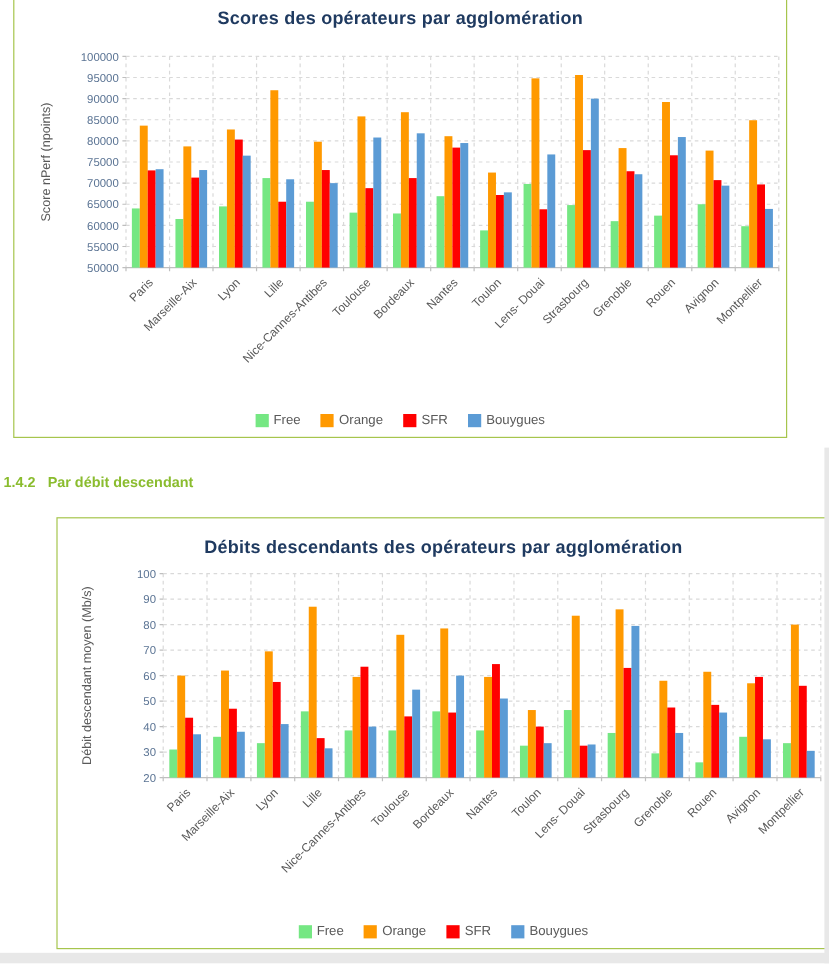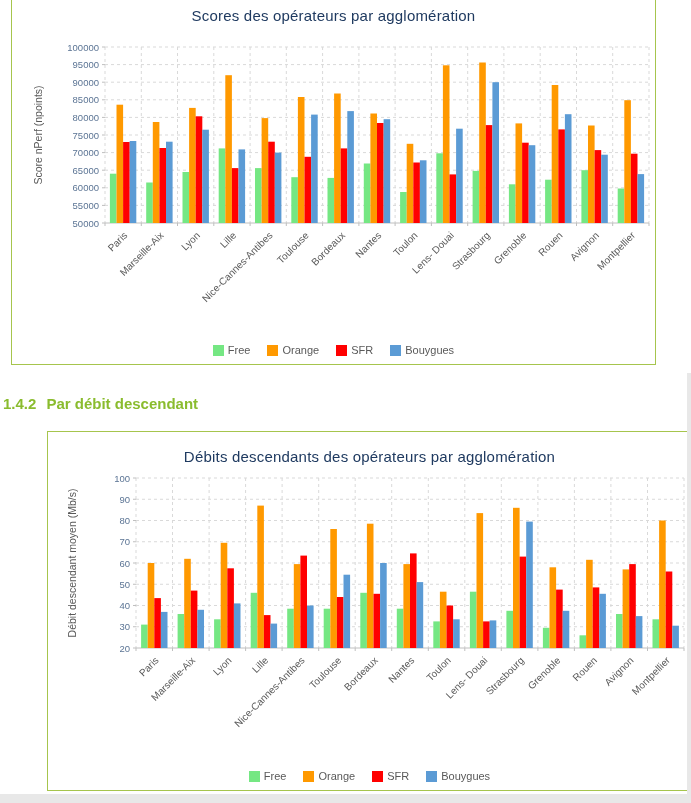--- a/index.html
+++ b/index.html
@@ -8,37 +8,37 @@
     background:#ffffff; font-family:"Liberation Sans", sans-serif;
   }
   .card {
     position:absolute; left:11px; width:645px; box-sizing:border-box;
     background:#fff; border:1px solid #a6c54d;
   }
   #card1 { top:-9px; height:374px; }
   #card2 { top:431px; height:360px;margin-left:36px; }
   .chart-title {
     position:absolute; left:0; width:100%; text-align:center;
-    font-weight:normal; font-size:15px; color:#1f3a60; letter-spacing:0.2px;
+    font-weight:bold; font-size:15px; color:#1f3a60; letter-spacing:0.2px;
   }
   #card1 .chart-title { top:15px; }
   #card2 .chart-title { top:16px; }
   svg.plot { position:absolute; left:0; }
   #plot1 { top:46px; }
   #plot2 { top:40px; }
   .legend {
     position:absolute; left:0; bottom:8px; width:100%;
     display:flex; justify-content:center; align-items:center; gap:17px;
     font-size:11px; color:#595959;
   }
   .legend-item { display:inline-flex; align-items:center; }
   .swatch { width:11px; height:11px; display:inline-block; margin-right:4px; }
   .section-heading {
     position:absolute; left:3px; top:395px;
-    font-size:15px; font-weight:bold; color:#8abc2e;
+    font-size:12px; font-weight:bold; color:#8abc2e;
   }
   .heading-number { margin-right:10px; }
   .edge-bottom { position:absolute; left:0; top:794px; width:691px; height:9px; background:#e8e8e8; }
   .edge-right  { position:absolute; left:687px; top:373px; width:4px; height:430px; background:#e8e8e8; }
 </style>
 </head>
 <body>
 
 <div class="card" id="card1">
   <div class="chart-title">Scores des opérateurs par agglomération</div>

